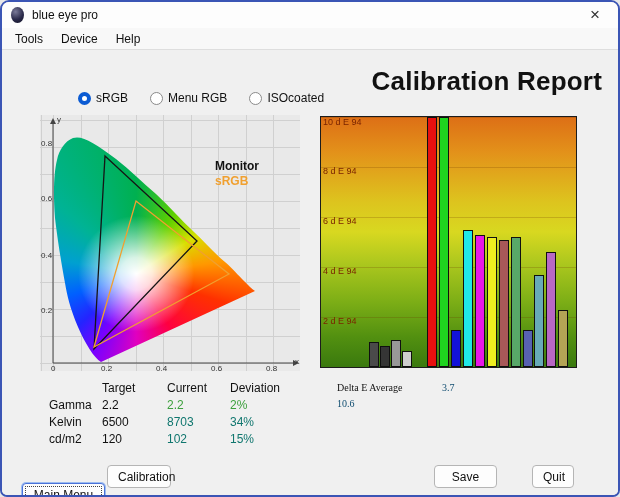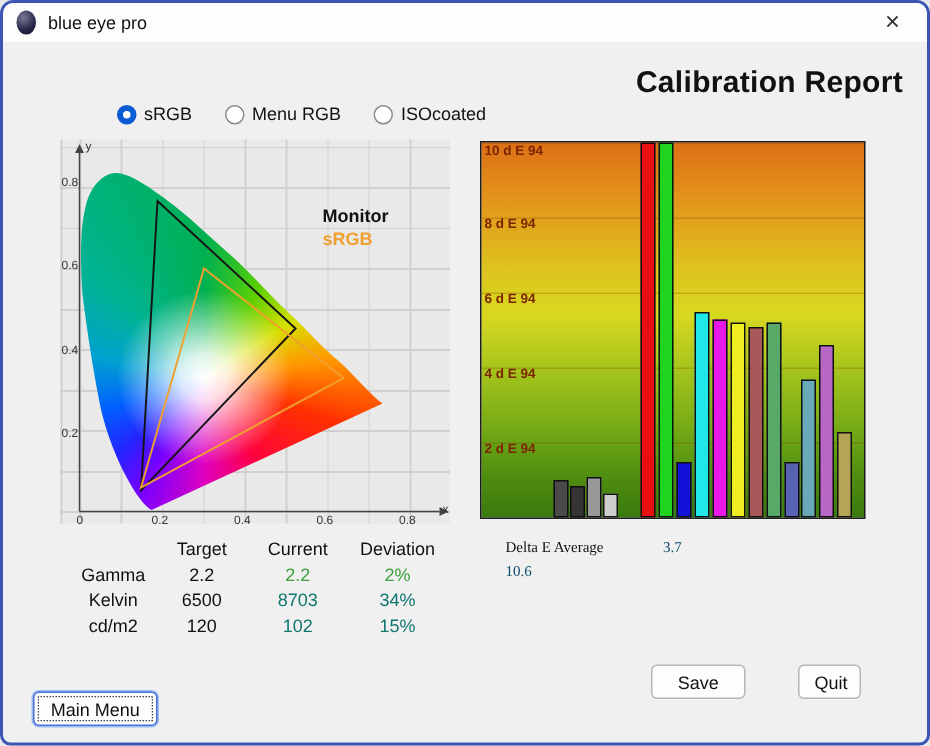--- a/index.html
+++ b/index.html
@@ -11,21 +11,21 @@
   .app-icon{width:13px;height:16px;margin:0 8px 0 9px;border-radius:50%;
     background:radial-gradient(circle at 35% 30%,#7a7a98,#2a2a4a 55%,#14142c 90%);}
   .title-text{font-size:12px;color:#111;}
   .close-btn{position:absolute;right:6px;top:0;width:34px;height:26px;border:0;background:transparent;
     font-size:17px;line-height:24px;color:#333;cursor:pointer;font-family:inherit;}
   
   .menubar{height:21px;background:#f8f8f8;border-bottom:1px solid #dedede;display:flex;align-items:center;padding-left:4px;}
   .menu-item{font-size:12px;color:#111;padding:2px 9px;cursor:default;}
   
   .content{position:relative;height:446px;background:#f0f0f0;}
-  .report-title{position:absolute;right:16px;top:16px;font-size:20px;font-weight:700;color:#111;letter-spacing:.2px;}
+  .report-title{position:absolute;right:16px;top:16px;font-size:26px;font-weight:700;color:#111;letter-spacing:.2px;}
   
   .radio-group{position:absolute;left:76px;top:41px;display:flex;gap:22px;align-items:center;}
   .radio{display:flex;align-items:center;gap:5px;font-size:12px;color:#111;cursor:pointer;}
   .rb{width:13px;height:13px;border-radius:50%;border:1px solid #8a8a8a;background:#fff;box-sizing:border-box;}
   .rb.sel{border:4px solid #0b5bd3;}
   
   .cie-panel{position:absolute;left:38px;top:65px;width:260px;height:256px;background:#e9e9e9;}
   .cie-grid{position:absolute;inset:0;
     background-image:
       repeating-linear-gradient(to right,#d0d0d0 0 1px,transparent 1px 27.5px),
@@ -40,25 +40,25 @@
         #ff0040 148deg, #e000c0 180deg, #7a00ff 208deg, #2424ff 228deg,
         #0060ff 252deg, #00a0d0 280deg, #00b394 312deg, #00b050 360deg);}
   .gamut-svg{position:absolute;inset:0;}
   .cie-label{position:absolute;font-size:8px;color:#333;}
   .legend-monitor{position:absolute;left:175px;top:44px;font-size:12px;font-weight:700;color:#111;}
   .legend-srgb{position:absolute;left:175px;top:59px;font-size:12px;font-weight:700;color:#f0a030;}
   
   .bar-panel{position:absolute;left:318px;top:66px;width:255px;height:250px;border:1px solid #1c1c1c;
     background:linear-gradient(to bottom,#dd6f16 0%,#e3911a 14%,#ddc41e 34%,#d8d820 46%,#aec81e 58%,#7cae16 74%,#529010 88%,#3a790e 100%);}
   .tickline{position:absolute;left:0;width:100%;height:1px;background:rgba(110,50,0,.22);}
-  .ticklabel{position:absolute;left:2px;font-size:9px;font-weight:700;color:#7a2400;white-space:nowrap;}
+  .ticklabel{position:absolute;left:2px;font-size:9px;font-weight:400;color:#7a2400;white-space:nowrap;}
   .bar{position:absolute;bottom:0;border:1px solid #101010;box-sizing:border-box;}
   
   .results{position:absolute;left:47px;top:329px;font-size:12px;color:#111;}
-  .results .row{display:flex;height:17px;align-items:center;text-align:center;}
+  .results .row{display:flex;height:17px;align-items:center;}
   .results .c0{width:53px;}
   .results .c1{width:65px;}
   .results .c2{width:63px;}
   .results .c3{width:70px;}
   .results .hdr{font-weight:400;}
   .good{color:#3da03d;}
   .off{color:#0f766e;}
   
   .delta{position:absolute;left:335px;top:329px;font-size:10px;color:#111;font-family:Liberation Serif, serif;}
   .delta .row{display:flex;height:16px;align-items:center;}
@@ -77,20 +77,25 @@
 <body>
 
 <div class="window">
 
   <div class="titlebar">
     <div class="app-icon"></div>
     <span class="title-text">blue eye pro</span>
     <button class="close-btn">×</button>
   </div>
 
+  <div class="menubar">
+    <span class="menu-item">Tools</span>
+    <span class="menu-item">Device</span>
+    <span class="menu-item">Help</span>
+  </div>
 
   <div class="content">
 
     <div class="report-title">Calibration Report</div>
 
     <div class="radio-group">
       <label class="radio">
         <span class="rb sel"></span>
         <span>sRGB</span>
       </label>
@@ -190,17 +195,18 @@
       <div class="row">
         <span class="lbl">Delta E Average</span>
         <span class="val">3.7</span>
       </div>
       <div class="row">
         <span class="val">10.6</span>
       </div>
     </div>
 
     <button class="btn focused" id="btn-main">Main Menu</button>
+    <button class="btn" id="btn-cal">Calibration</button>
     <button class="btn" id="btn-save">Save</button>
     <button class="btn" id="btn-quit">Quit</button>
 
   </div>
 </div>
 
 </body></html>

